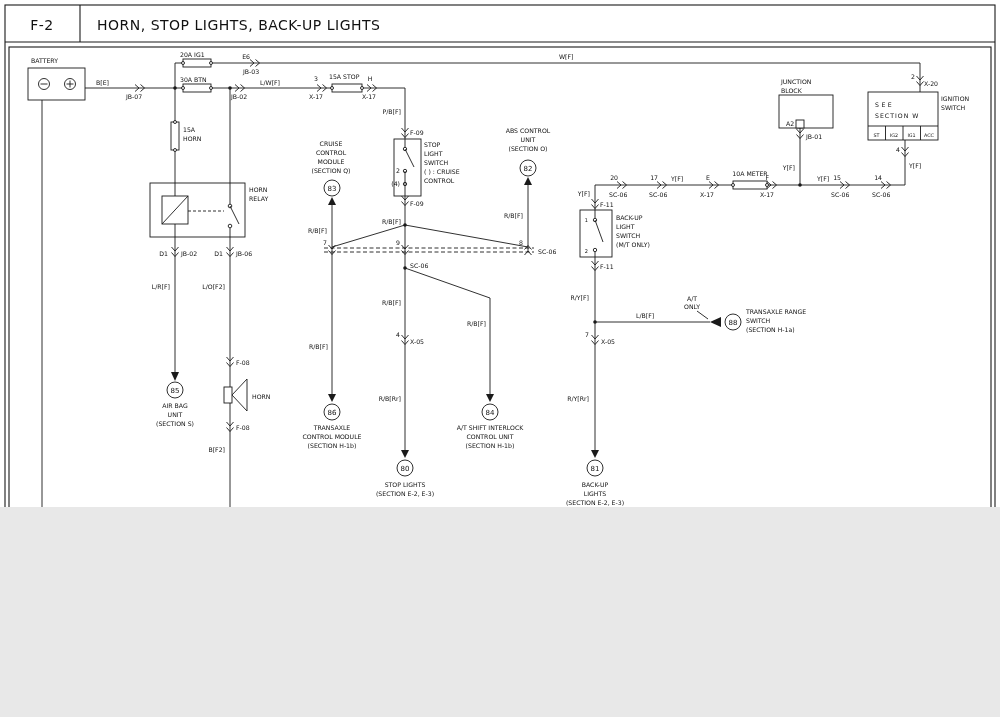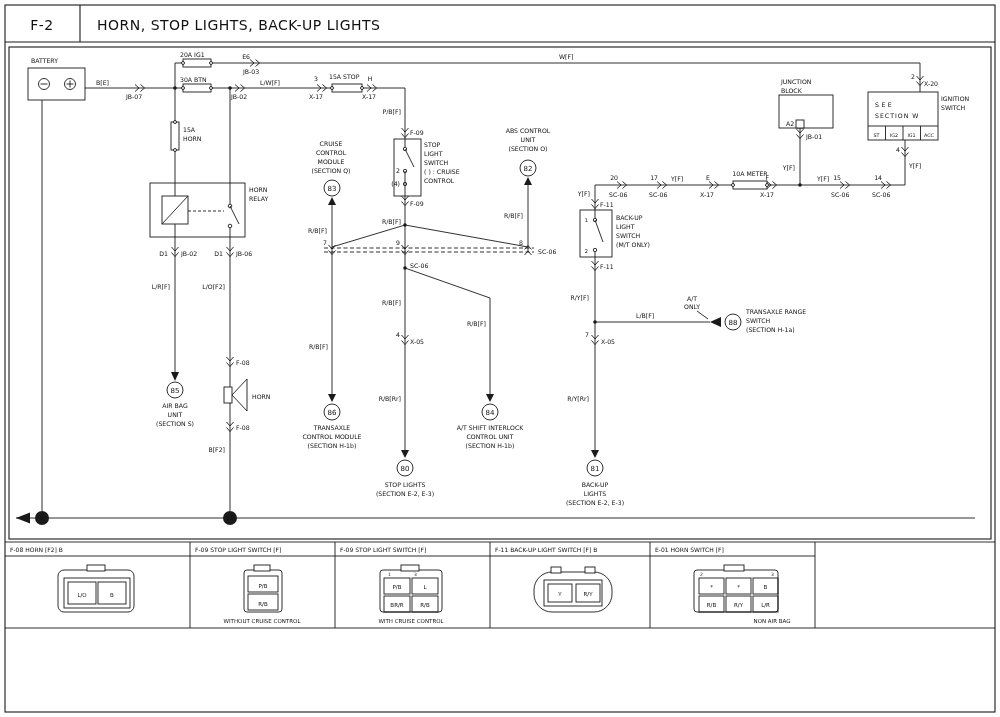--- a/index.html
+++ b/index.html
@@ -1,16 +1,16 @@
 <!DOCTYPE html>
 <html><head>
 <meta charset="utf-8">
 <style>
   html,body{margin:0;padding:0;background:#e8e8e8;}
-  .page{width:1000px;height:717px;background:#fff;position:relative;}
+  .page{width:1000px;height:507px;background:#fff;position:relative;}
   svg{display:block;}
   text{font-family:"DejaVu Sans","Liberation Sans",sans-serif;fill:#111;}
   .ln{stroke:#1a1a1a;stroke-width:0.9;fill:none;}
   .bd{stroke:#1a1a1a;stroke-width:1.1;fill:none;}
   .fw{stroke:#1a1a1a;stroke-width:0.9;fill:#fff;}
   .fb{fill:#1a1a1a;stroke:none;}
   .hdr{font-size:14px;letter-spacing:0.5px;}
 </style>
 </head>
 <body>

